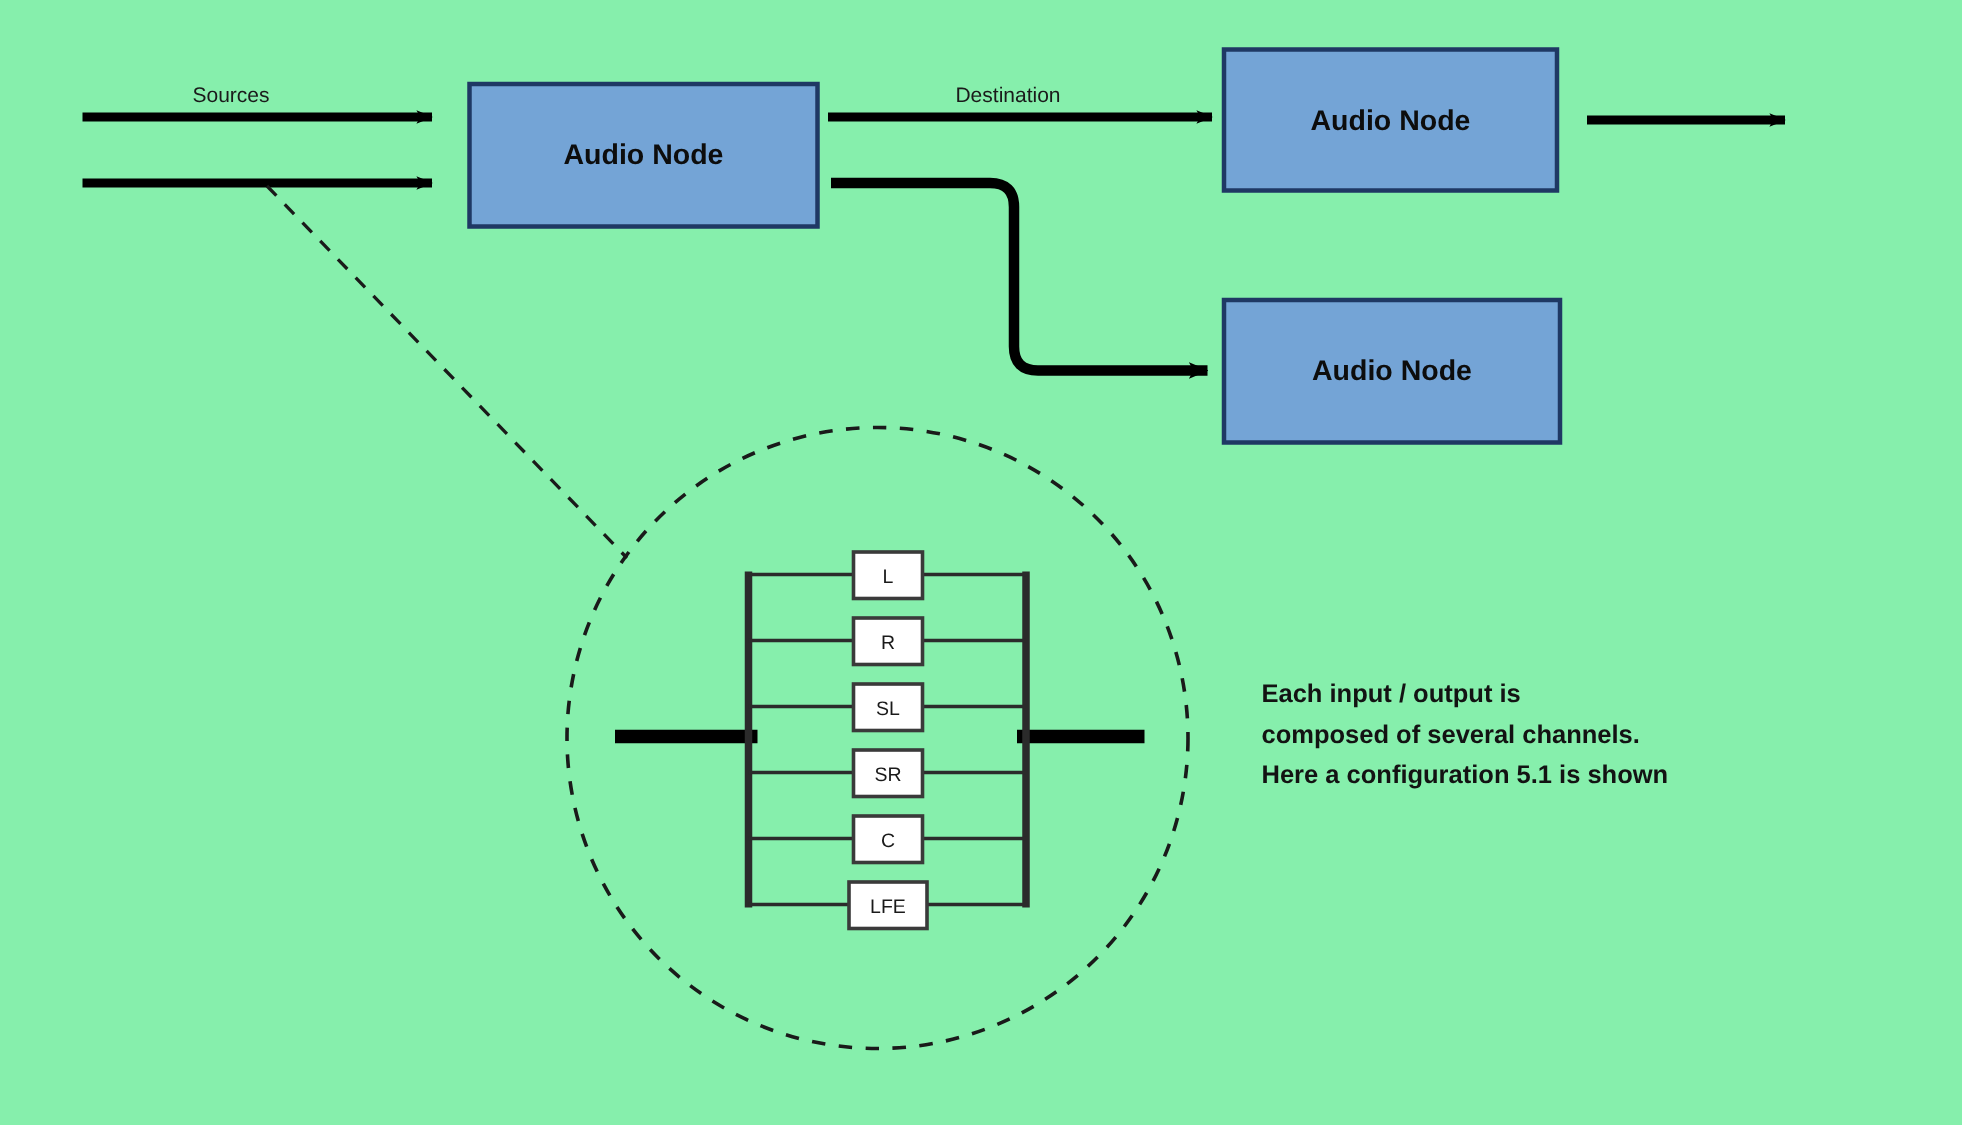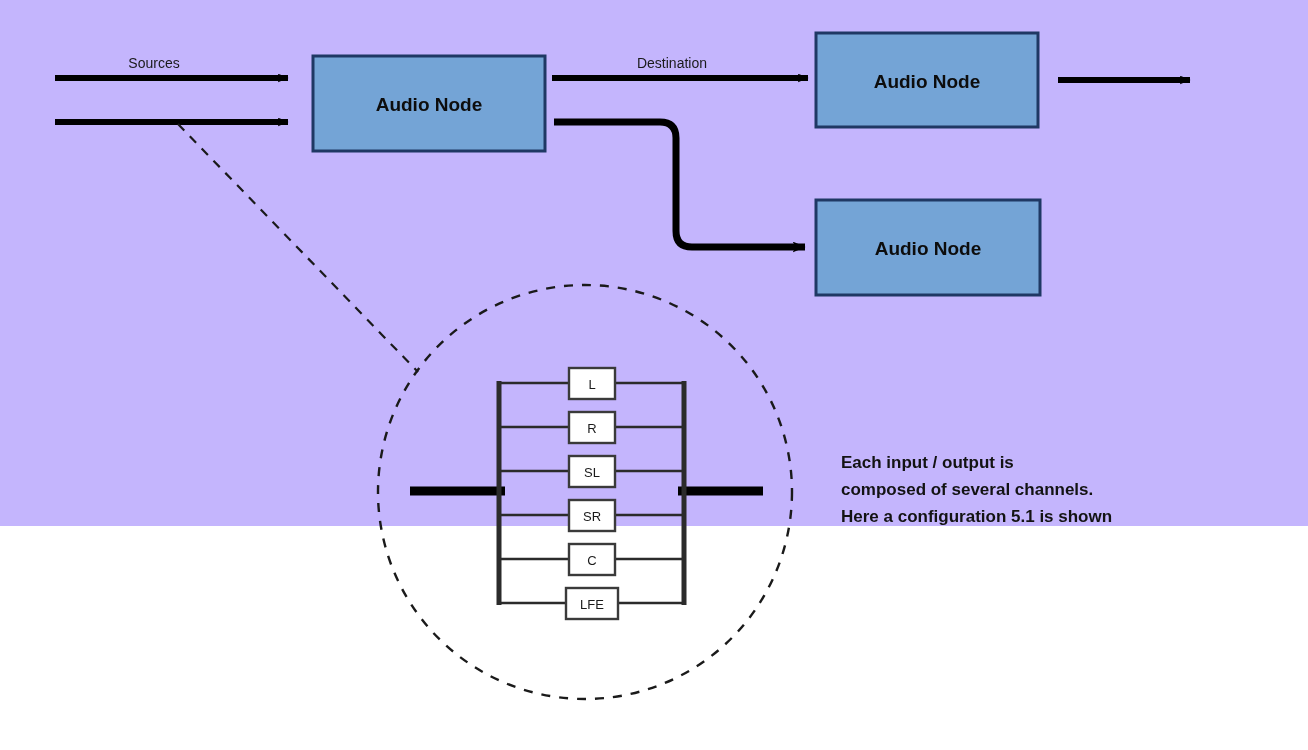--- a/index.html
+++ b/index.html
@@ -11,22 +11,22 @@
   body {
     width: 1308px;
     height: 750px;
     font-family: "Liberation Sans", sans-serif;
     overflow: hidden;
     position: relative;
   }
   #diagram-root {
     position: relative;
     width: 1308px;
-    height: 526px;
-    background: #c4b5fd;
+    height: 750px;
+    background: #86efac;
   }
   svg#diagram-canvas {
     position: absolute;
     top: 0;
     left: 0;
     width: 1308px;
     height: 750px;
     display: block;
   }
   .node-label {

